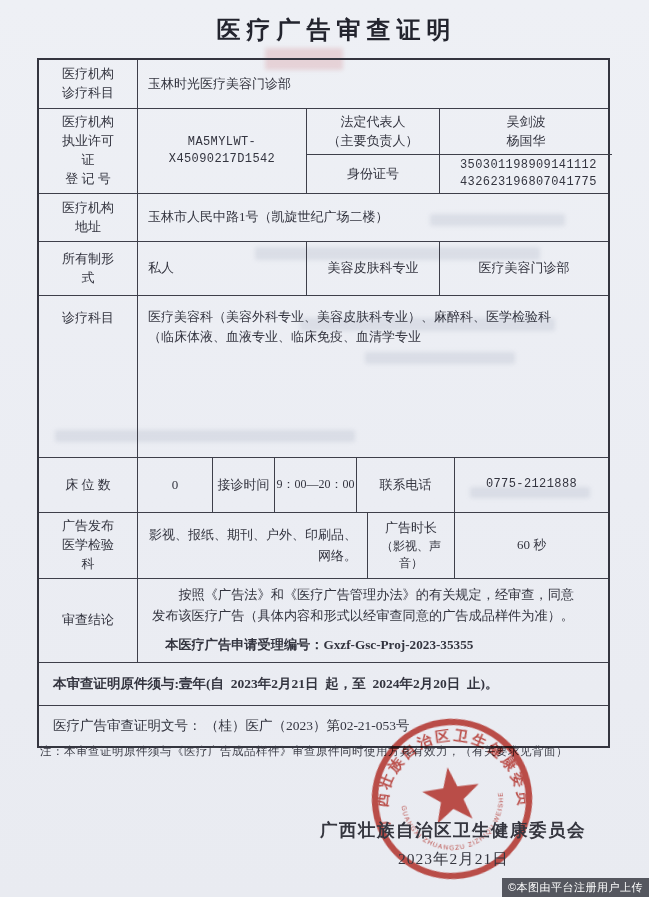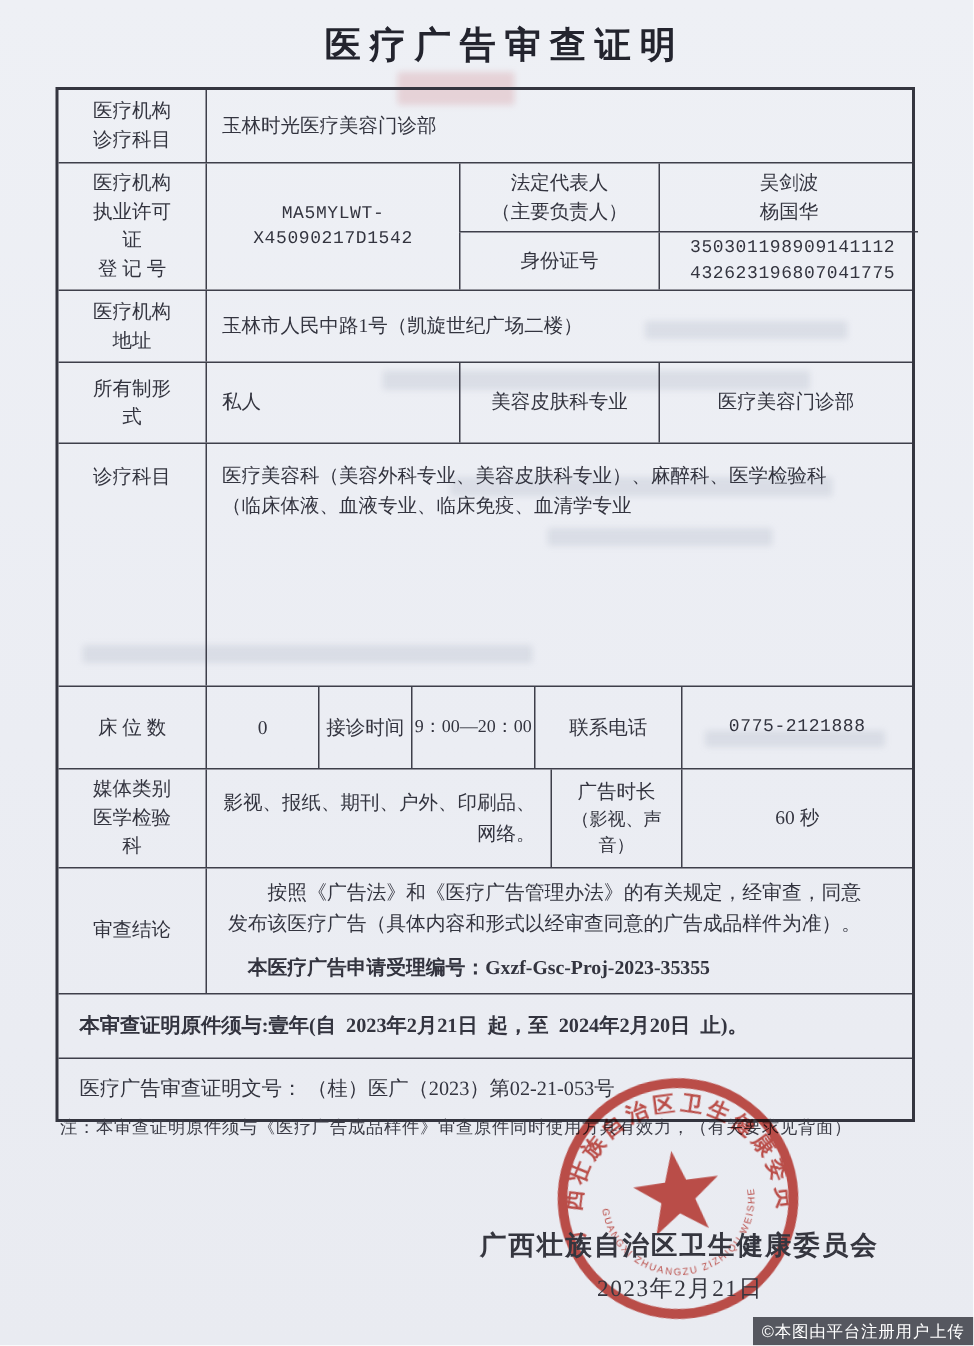--- a/index.html
+++ b/index.html
@@ -186,21 +186,21 @@
       <div class="c" style="width:98px;flex:none;">
         <span>联系电话</span>
       </div>
       <div class="c mono" style="flex:1;">
         <span>0775-2121888</span>
       </div>
     </div>
 
     <div class="tr r7">
       <div class="c cfirst lblcol">
-        <span>媒体类别</span>
+        <span>广告发布</span>
         <span>医学检验科</span>
       </div>
       <div class="c left" style="width:230px;flex:none;justify-content:center;line-height:1.55;">
         <span>影视、报纸、期刊、户外、印刷品、网络。</span>
       </div>
       <div class="c" style="width:87px;flex:none;padding:2px 2px;">
         <span>广告时长</span>
         <span style="font-size:12px;">（影视、声音）</span>
       </div>
       <div class="c" style="flex:1;">

